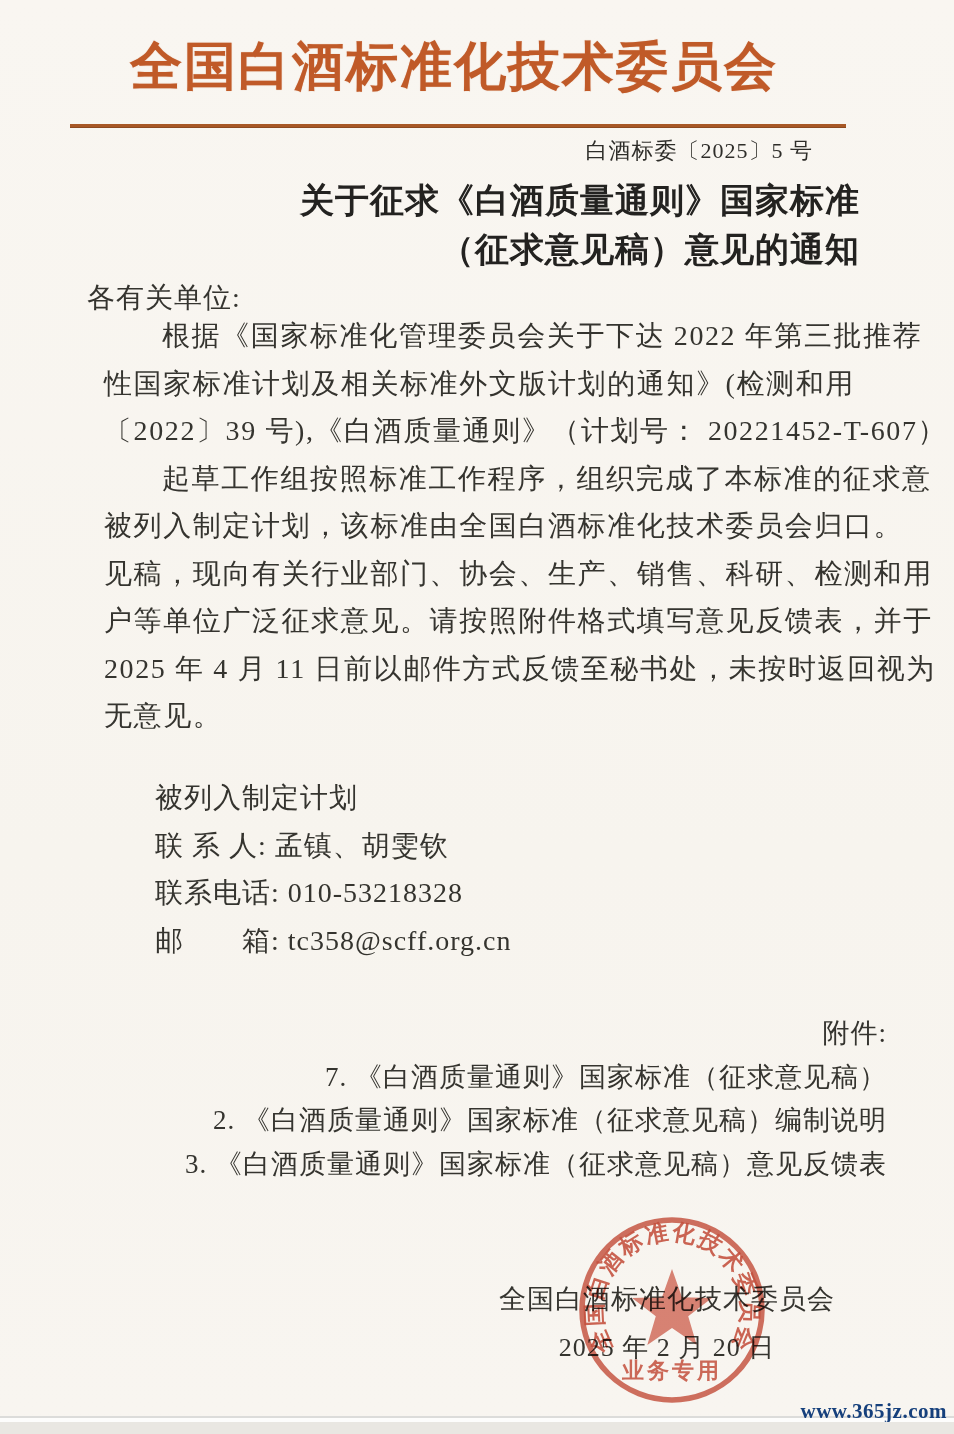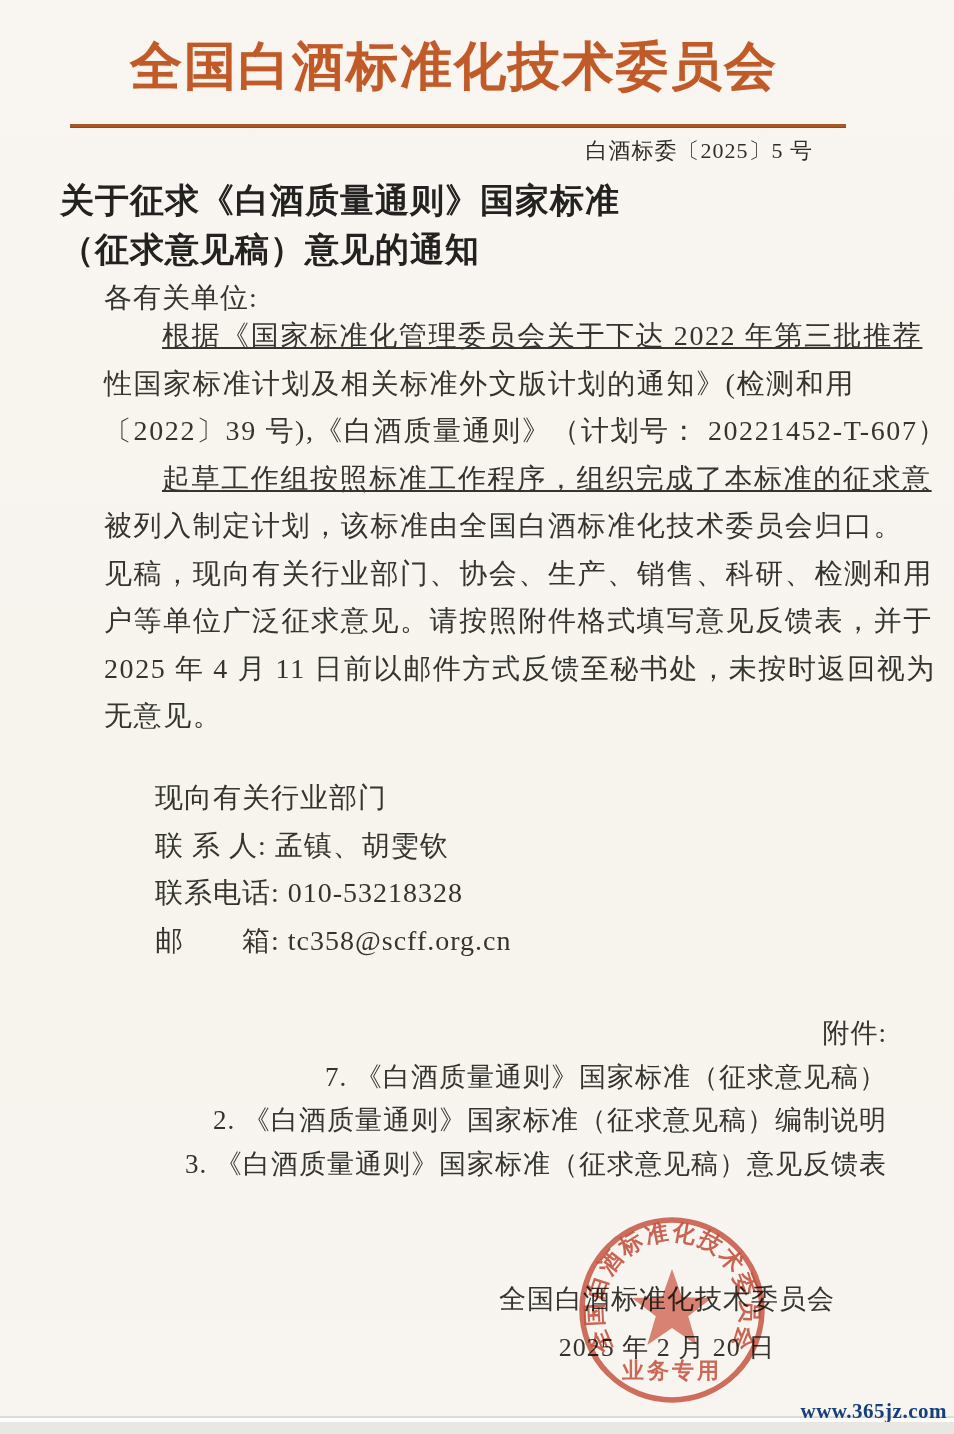--- a/index.html
+++ b/index.html
@@ -36,46 +36,46 @@
     position: absolute;
     top: 136px; right: 141px;
     font-size: 22px;
     letter-spacing: 1px;
     color: #2e2d29;
     white-space: pre;
   }
   .notice-title {
     position: absolute;
     left: 60px; top: 176px; width: 800px;
-    text-align: left;
+    text-align: right;
     font-size: 34px;
     font-weight: bold;
     line-height: 49px;
     letter-spacing: 1px;
     color: #232220;
   }
   .salutation {
     position: absolute;
-    left: 104px; top: 279px;
+    left: 87px; top: 279px;
     font-size: 28px;
     letter-spacing: 1px;
     white-space: pre;
   }
   .body-lines {
     position: absolute;
     left: 104px; top: 312px; width: 770px;
     font-size: 28px;
     letter-spacing: 1.6px;
   }
   .body-lines .line {
     height: 47.5px;
     line-height: 47.5px;
     white-space: pre;
   }
-  .line.indent { padding-left: 58px; text-decoration: underline; }
+  .line.indent { padding-left: 58px; }
   .contact-block {
     position: absolute;
     left: 155px; top: 774px;
     font-size: 28px;
     letter-spacing: 1px;
   }
   .contact-block .line {
     height: 47.5px;
     line-height: 47.5px;
     white-space: pre;
@@ -163,21 +163,21 @@
     <div class="line">〔2022〕39 号),《白酒质量通则》（计划号： 20221452-T-607）</div>
     <div class="line indent">起草工作组按照标准工作程序，组织完成了本标准的征求意</div>
     <div class="line">被列入制定计划，该标准由全国白酒标准化技术委员会归口。</div>
     <div class="line">见稿，现向有关行业部门、协会、生产、销售、科研、检测和用</div>
     <div class="line">户等单位广泛征求意见。请按照附件格式填写意见反馈表，并于</div>
     <div class="line">2025 年 4 月 11 日前以邮件方式反馈至秘书处，未按时返回视为</div>
     <div class="line">无意见。</div>
   </div>
 
   <div class="contact-block">
-    <div class="line">现向有关行业部门</div>
+    <div class="line">被列入制定计划</div>
     <div class="line">联 系 人: 孟镇、胡雯钦</div>
     <div class="line">联系电话: 010-53218328</div>
     <div class="line">邮　　箱: tc358@scff.org.cn</div>
   </div>
 
   <div class="attachments">
     <div class="line">附件:</div>
     <div class="line">7. 《白酒质量通则》国家标准（征求意见稿）</div>
     <div class="line">2. 《白酒质量通则》国家标准（征求意见稿）编制说明</div>
     <div class="line">3. 《白酒质量通则》国家标准（征求意见稿）意见反馈表</div>

